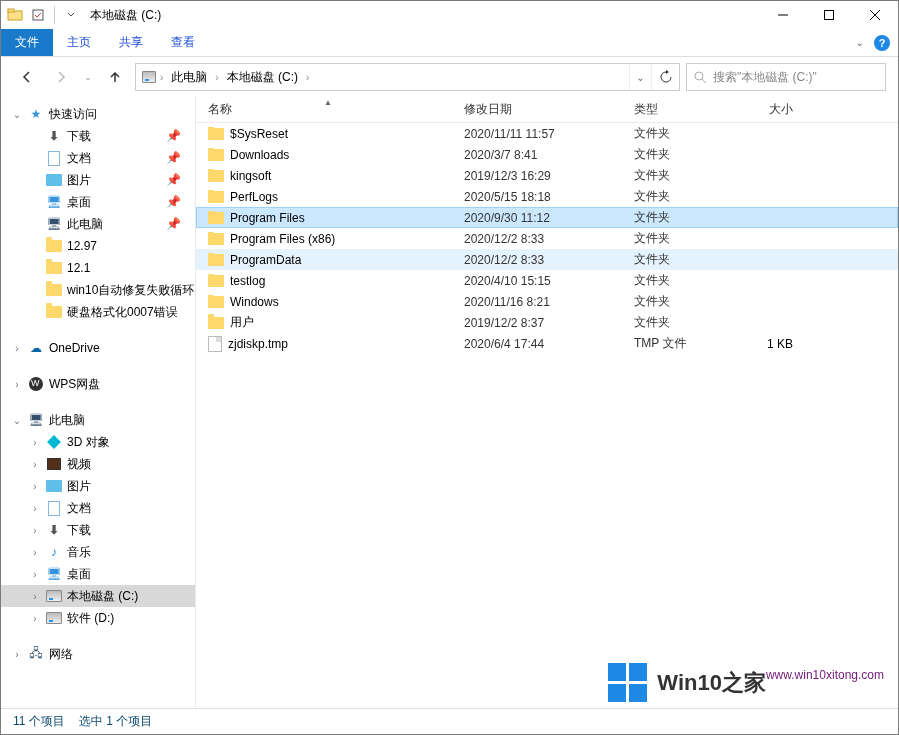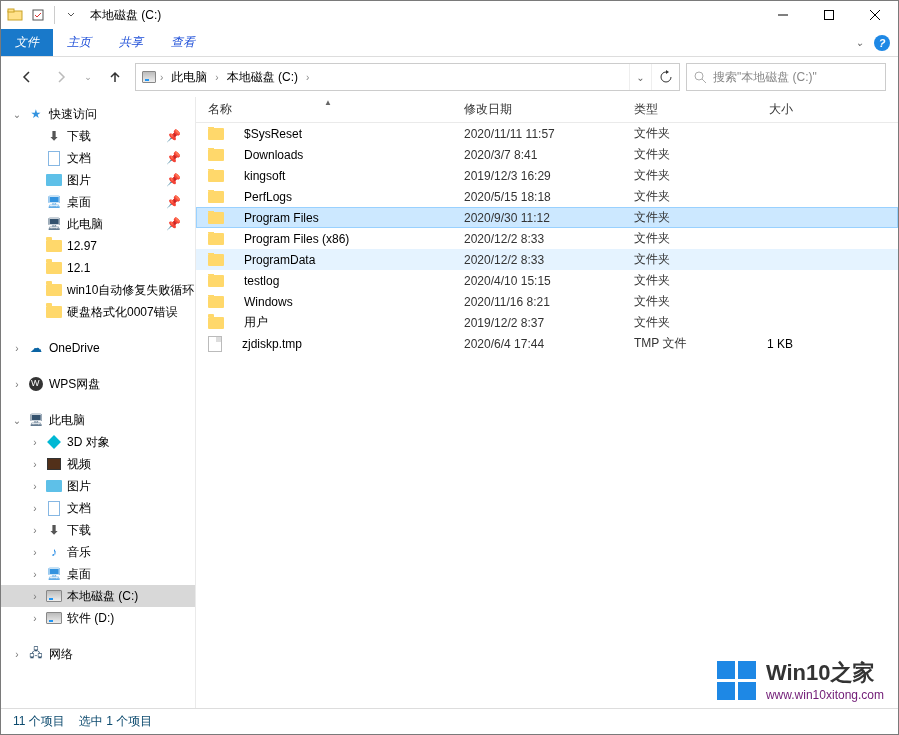--- a/index.html
+++ b/index.html
@@ -10,21 +10,21 @@
     .tb-icons { display: flex; align-items: center; gap: 4px; padding: 0 6px; }
     .app-ico { width: 16px; height: 16px; }
     .qat { display: flex; gap: 2px; align-items: center; }
     .qat-btn { width: 22px; height: 22px; display: flex; align-items: center; justify-content: center; color: #666; }
     .qat-sep { width: 1px; height: 18px; background: #ccc; margin: 0 3px; }
     .tb-title { flex: 1; padding-left: 2px; }
     .win-btns { display: flex; }
     .win-btn { width: 46px; height: 28px; display: flex; align-items: center; justify-content: center; }
     
     
-    .ribbon { height: 28px; display: flex; align-items: stretch; border-bottom: 1px solid #ddd; position: relative; font-style: italic; }
+    .ribbon { height: 28px; display: flex; align-items: stretch; border-bottom: 1px solid #ddd; position: relative; }
     .rtab { padding: 0 14px; display: flex; align-items: center; color: #1d4ed8; }
     .rtab.file { background: #1979ca; color: #fff; font-size: 12px; }
     .rib-right { margin-left: auto; display: flex; align-items: center; padding-right: 8px; gap: 10px; }
     .rib-caret { color: #666; font-size: 10px; }
     .help-ico { width: 16px; height: 16px; border-radius: 50%; background: #1e88e5; color: #fff; display: flex; align-items: center; justify-content: center; font-weight: bold; font-size: 11px; }
     
     
     .addr-row { height: 40px; display: flex; align-items: center; padding: 6px 12px; gap: 6px; }
     .nav-btn { width: 28px; height: 28px; display: flex; align-items: center; justify-content: center; color: #555; }
     .nav-btn.disabled { color: #aaa; }
@@ -76,35 +76,35 @@
     .col.name { width: 256px; }
     .col.date { width: 170px; }
     .col.type { width: 95px; }
     .col.size { width: 80px; text-align: right;}
     .sort-caret { position: absolute; left: 50%; top: -3px; font-size: 8px; color: #666; transform: translateX(-50%); }
     .rows { flex: 1; overflow: auto; }
     .row { height: 21px; display: flex; align-items: center; padding-left: 4px; }
     .row.selected { background: #cce8ff; border: 1px solid #99d1ff; padding-left: 3px; }
     .row.hover { background: #e5f3ff; }
     .rc { padding: 0 8px; overflow: hidden; text-overflow: ellipsis; white-space: nowrap; }
-    .rc.name { width: 256px; display: flex; align-items: center; gap: 20px; }
+    .rc.name { width: 256px; display: flex; align-items: center; gap: 6px; }
     .rc.date { width: 170px; color: #333; }
     .rc.type { width: 95px; color: #333; }
     .rc.size { width: 80px; text-align: right; }
     .file-ico { width:14px; height:16px; background:#fff; border:1px solid #bbb; position:relative; }
     .file-ico::after { content:''; position:absolute; right:0; top:0; width:5px; height:5px; background:#ddd; }
     
     
     .status { height: 26px; border-top: 1px solid #ddd; display: flex; align-items: center; padding: 0 12px; gap: 14px; color: #0c4a6e; }
     
     
     .wm { position: absolute; right: 14px; bottom: 32px; display: flex; align-items: center; gap: 10px; }
     .wm-logo { display: grid; grid-template-columns: 18px 18px; grid-template-rows: 18px 18px; gap: 3px; }
     .wm-logo div { background: #1e88e5; }
-    .wm-text { display: flex; flex-direction: column; }
+    .wm-text { display: flex; flex-direction: row; }
     .wm-title { font-size: 22px; font-weight: bold; color: #333; }
     .wm-sub { font-size: 12px; color: #701a75; }
   </style>
 </head>
 <body>
 
 <div class="titlebar">
   <div class="tb-icons">
     <svg class="app-ico" viewBox="0 0 16 16">
         <rect x="1" y="4" width="14" height="9" fill="#ffe18a" stroke="#c9a227"></rect>

